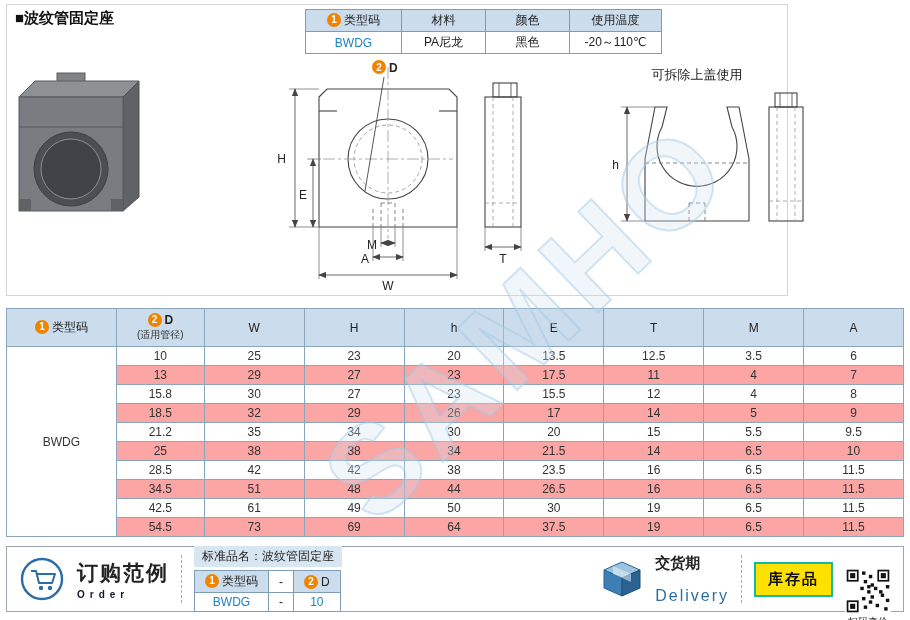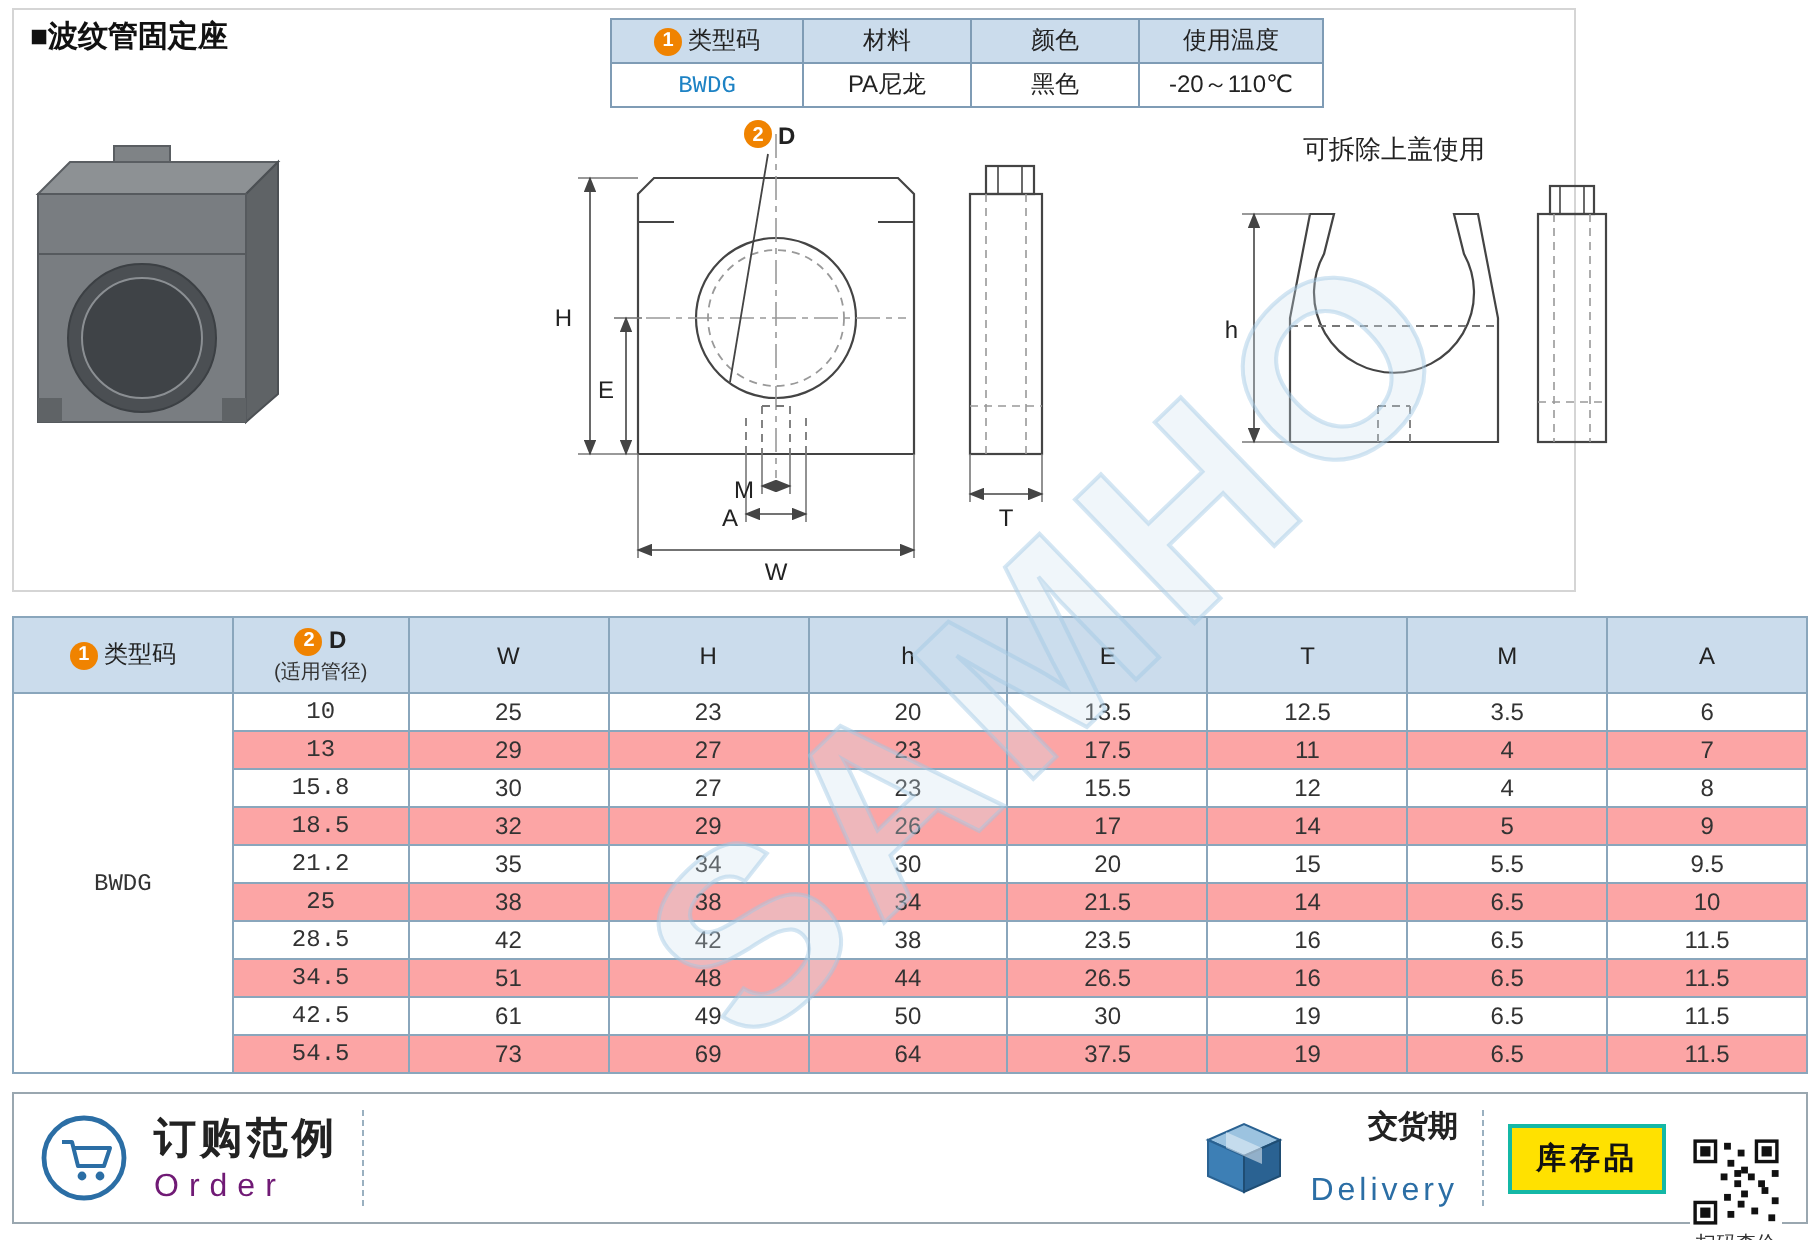--- a/index.html
+++ b/index.html
@@ -9,21 +9,21 @@
     font-family:"Liberation Sans","DejaVu Sans",sans-serif;
     color:#222;
     position:relative;
     overflow:hidden;
   }
   .badge {
     display:inline-block; width:14px; height:14px; border-radius:50%;
     background:#f08300; color:#fff; font-size:10px; line-height:14px;
     text-align:center; font-weight:bold; margin-right:3px; vertical-align:1px;
   }
-  .blue { color:#1d82c4;font-family:Liberation Mono, monospace; }
+  .blue { color:#1d82c4; }
 
   
   .top-section {
     position:absolute; left:6px; top:4px; width:782px; height:292px;
     border:1px solid #d5d5d5; background:#fff;
   }
   .page-title { position:absolute; left:8px; top:4px; font-size:15px; font-weight:bold; color:#111; }
   .spec-table { position:absolute; left:298px; top:4px; border-collapse:collapse; font-size:12px; }
   .spec-table th,.spec-table td {
     border:1px solid #7f9cb5; height:22px; text-align:center;
@@ -46,30 +46,30 @@
   .d-letter { font-weight:bold; }
 
   
   .footer {
     position:absolute; left:6px; top:546px; width:898px; height:66px;
     border:1px solid #9aa7b0; background:#fff;
     display:flex; align-items:center; padding:0 12px; gap:12px;
   }
   .vdiv { width:0; height:48px; border-left:1px dashed #9ab0c0; }
   .order-label-cn { font-size:21px; font-weight:bold; letter-spacing:2px; color:#222; }
-  .order-label-en { font-size:16px; letter-spacing:5px; color:#701a75; margin-top:2px; }
+  .order-label-en { font-size:10px; letter-spacing:5px; color:#0f172a; margin-top:2px;font-weight:bold; }
   .std-section { display:flex; flex-direction:column; align-items:flex-start; }
   .std-name { font-size:12px; background:#d8e6f2; padding:2px 8px; color:#222; }
   .order-table { border-collapse:collapse; font-size:12px; margin-top:3px; }
   .order-table th,.order-table td {
     border:1px solid #7f9cb5; padding:2px 10px; text-align:center; font-weight:normal; background:#fff;
   }
   .order-table th.hd { background:#cbdcec; }
   .delivery-group { display:flex; align-items:center; gap:8px; margin-left:auto; }
-  .delivery-cn { font-size:15px; font-weight:bold; color:#222;text-align:right; }
+  .delivery-cn { font-size:15px; font-weight:bold; color:#222; }
   .delivery-en { font-size:16px; letter-spacing:2px; color:#2b6ea5; margin-top:14px; }
   .stock-badge {
     background:#ffe100; border:2px solid #14b8a6; font-size:15px; font-weight:bold;
     padding:6px 12px; letter-spacing:2px; color:#111; white-space:nowrap;
   }
   .qr-section { display:flex; flex-direction:column; align-items:center; gap:1px;margin-top:38px; }
   .qr-caption { font-size:10px; color:#333; }
 
   
   .watermark {
@@ -351,20 +351,37 @@
       <circle cx="23" cy="23" r="20" fill="none" stroke="#2b6ea5" stroke-width="2.4"></circle>
       <path d="M12 15 h5 l3 12 h13 l3 -9 H18" fill="none" stroke="#2b6ea5" stroke-width="2" stroke-linejoin="round"></path>
       <circle cx="22" cy="32" r="2.2" fill="#2b6ea5"></circle>
       <circle cx="31" cy="32" r="2.2" fill="#2b6ea5"></circle>
     </svg>
     <div>
       <div class="order-label-cn">订购范例</div>
       <div class="order-label-en">Order</div>
     </div>
     <div class="vdiv"></div>
+    <div class="std-section">
+      <div class="std-name">标准品名：波纹管固定座</div>
+      <table class="order-table">
+        <tbody>
+            <tr>
+          <th class="hd"><span class="badge">1</span><span>类型码</span></th>
+          <th>-</th>
+          <th class="hd"><span class="badge">2</span><span>D</span></th>
+        </tr>
+        <tr>
+          <td class="blue">BWDG</td>
+          <td>-</td>
+          <td class="blue">10</td>
+        </tr>
+      </tbody>
+        </table>
+    </div>
 
     <div class="delivery-group">
       <svg width="48" height="42" viewBox="0 0 48 42">
         <polygon points="5,12 23,4 41,12 23,20" fill="#9cc3e0" stroke="#2a6292"></polygon>
         <polygon points="5,12 23,20 23,38 5,30" fill="#3d7fb5" stroke="#2a6292"></polygon>
         <polygon points="23,20 41,12 41,30 23,38" fill="#2a6292" stroke="#1f4d73"></polygon>
         <polygon points="14,8 32,16 32,24 14,16" fill="#e8f1f8" opacity="0.55"></polygon>
       </svg>
       <div>
         <div class="delivery-cn">交货期</div>

